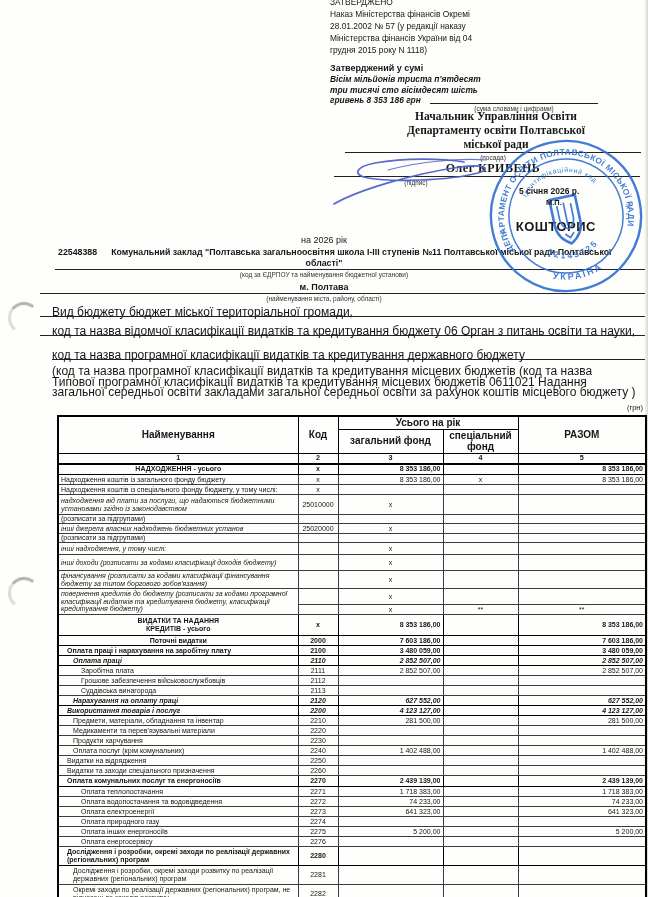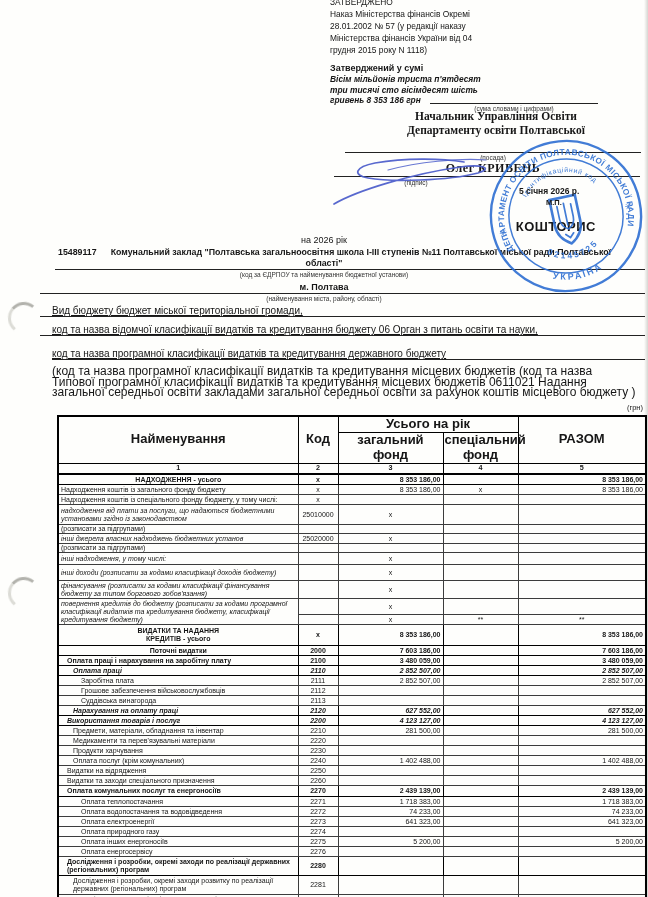--- a/index.html
+++ b/index.html
@@ -24,27 +24,27 @@
         font-family:"Liberation Serif",serif;font-weight:bold;font-size:12px;letter-spacing:.5px;}
   .date-line{left:519px;top:186px;font-size:8.5px;font-weight:bold;z-index:4;}
   .mp{left:546px;top:198px;font-size:7.5px;font-weight:bold;z-index:4;}
   
   .doc-title{left:0;top:219px;width:596px;text-align:right;font-weight:bold;font-size:13px;letter-spacing:.5px;}
   .doc-year{left:0;top:235px;width:648px;text-align:center;font-size:9px;}
   .inst1{left:58px;top:247px;width:578px;font-weight:bold;font-size:8.8px;}
   .inst1 .edr{margin-right:14px;}
   .inst2{left:0;top:258px;width:648px;text-align:center;font-weight:bold;font-size:8.8px;}
   .city{left:0;top:282px;width:648px;text-align:center;font-weight:bold;font-size:9px;}
-  .fld{font-size:10px;text-decoration:underline;}
+  .fld{font-size:12px;}
   .para{left:52px;top:366px;width:586px;font-size:12px;line-height:10.6px;}
   .grn{right:5px;top:403px;font-size:7.5px;}
   
   table{position:absolute;left:57px;top:415px;width:588px;border-collapse:collapse;
         table-layout:fixed;border:2px solid #000;}
-  th{font-size:13px;font-weight:bold;border:1.6px solid #000;padding:0 1px;line-height:1.15;}
+  th{font-size:10px;font-weight:bold;border:1.6px solid #000;padding:0 1px;line-height:1.15;}
   td{font-size:7px;border:1px solid #3c3c3c;padding:0 2px;line-height:1.12;vertical-align:middle;}
   td.name{text-align:left;}
   td.num{text-align:right;white-space:nowrap;padding-right:2px;}
   td.ctr{text-align:center;}
   tr.nums th{height:9px;font-size:7.2px;border-bottom:2px solid #000;}
   tr.sec td{font-weight:bold;}
   tr.sec td.name{text-align:center;}
   tr.bold td{font-weight:bold;}
   tr.bi td{font-weight:bold;font-style:italic;}
   tr.it td.name{font-style:italic;}
@@ -112,38 +112,39 @@
         <div>три тисячі сто вісімдесят шість</div>
         <div>гривень 8 353 186 грн</div>
       </div>
   </div>
   <div class="rule" style="left:430px;top:103px;width:168px"></div>
   <div class="cap" style="left:430px;top:105px;width:168px">(сума словами і цифрами)</div>
 
   <div class="abs position-block">
       <div>Начальник Управління Освіти</div>
       <div>Департаменту освіти Полтавської</div>
+      <div>міської ради</div>
     </div>
   <div class="rule" style="left:345px;top:152px;width:296px"></div>
   <div class="cap" style="left:345px;top:154px;width:296px">(посада)</div>
   <div class="abs signer">Олег КРИВЕНЬ</div>
   <div class="rule" style="left:334px;top:176px;width:306px"></div>
   <div class="cap" style="left:366px;top:179px;width:100px">(підпис)</div>
   <div class="abs date-line">5 січня 2026 р.</div>
   <div class="abs mp">М.П.</div>
 
   <svg class="sig-svg" width="210" height="70" viewBox="0 0 210 70">
     <path d="M 6 56 C 30 42 84 26 132 19 C 154 16 166 20 150 25 C 120 33 62 34 40 30 C 24 27 27 19 47 15 C 77 10 112 10 136 14" fill="none" stroke="#4f60cb" stroke-width="1.7" stroke-linecap="round" opacity="0.95"></path>
     <path d="M 60 22 C 90 14 130 10 158 12" fill="none" stroke="#4f60cb" stroke-width="1.2" stroke-linecap="round" opacity="0.85"></path>
   </svg>
 
   <div class="abs doc-title">КОШТОРИС</div>
   <div class="abs doc-year">на 2026 рік</div>
   <div class="abs inst1">
-    <span class="edr">15489117</span><span>Комунальний заклад "Полтавська загальноосвітня школа І-ІІІ ступенів №11 Полтавської міської ради Полтавської</span>
+    <span class="edr">22548388</span><span>Комунальний заклад "Полтавська загальноосвітня школа І-ІІІ ступенів №11 Полтавської міської ради Полтавської</span>
   </div>
   <div class="abs inst2">області"</div>
   <div class="rule" style="left:55px;top:269px;width:590px"></div>
   <div class="cap" style="left:0;top:271px;width:648px">(код за ЄДРПОУ та найменування бюджетної установи)</div>
   <div class="abs city">м. Полтава</div>
   <div class="rule" style="left:40px;top:293px;width:605px"></div>
   <div class="cap" style="left:0;top:295px;width:648px">(найменування міста, району, області)</div>
 
   <div class="abs fld" style="left:52px;top:305px">Вид бюджету бюджет міської територіальної громади,</div>
   <div class="rule" style="left:40px;top:316px;width:605px"></div>

